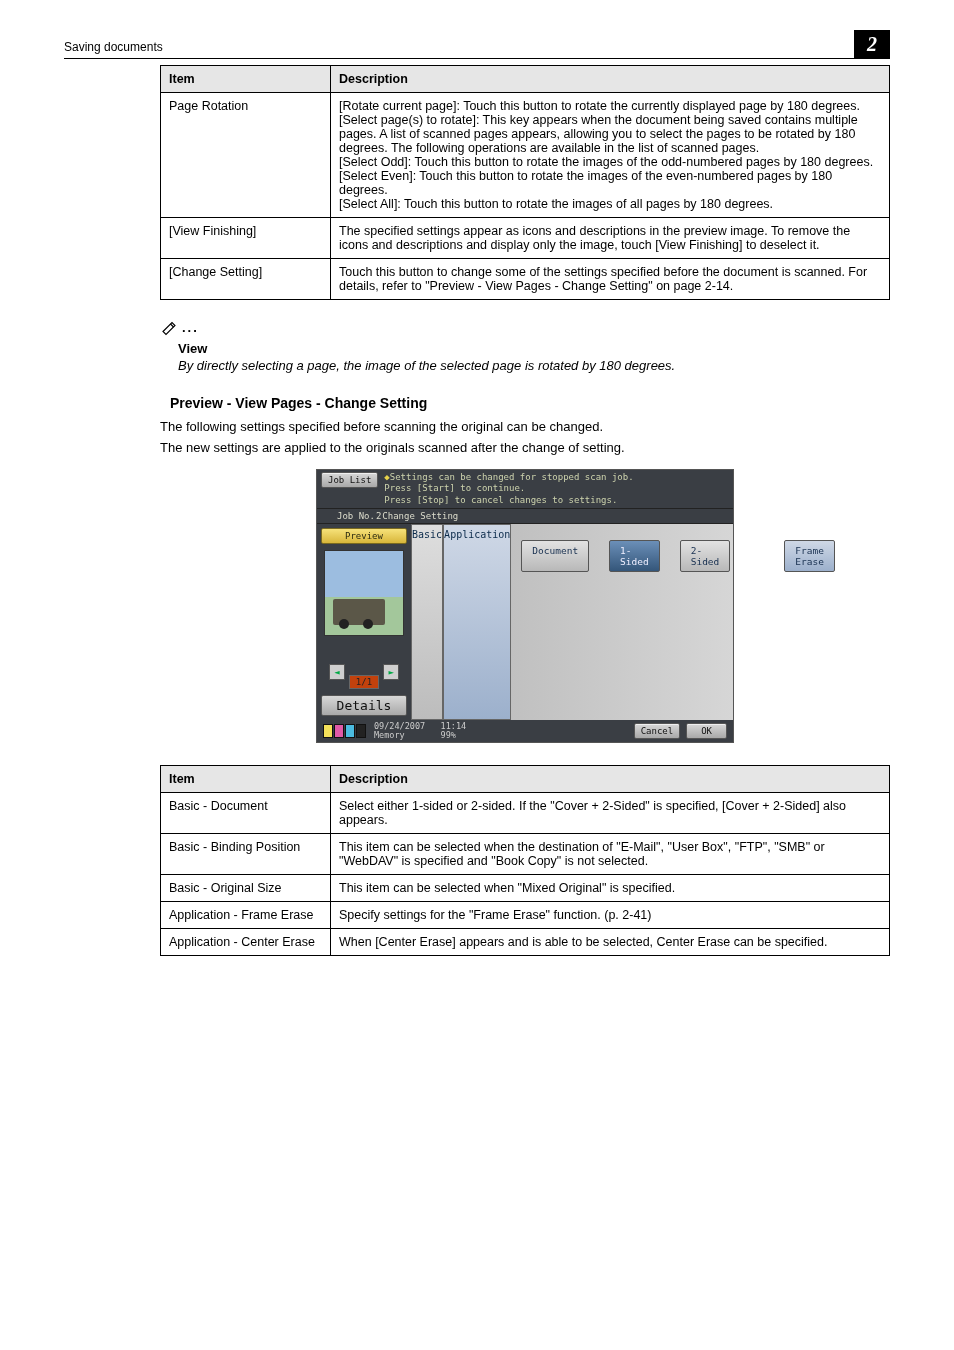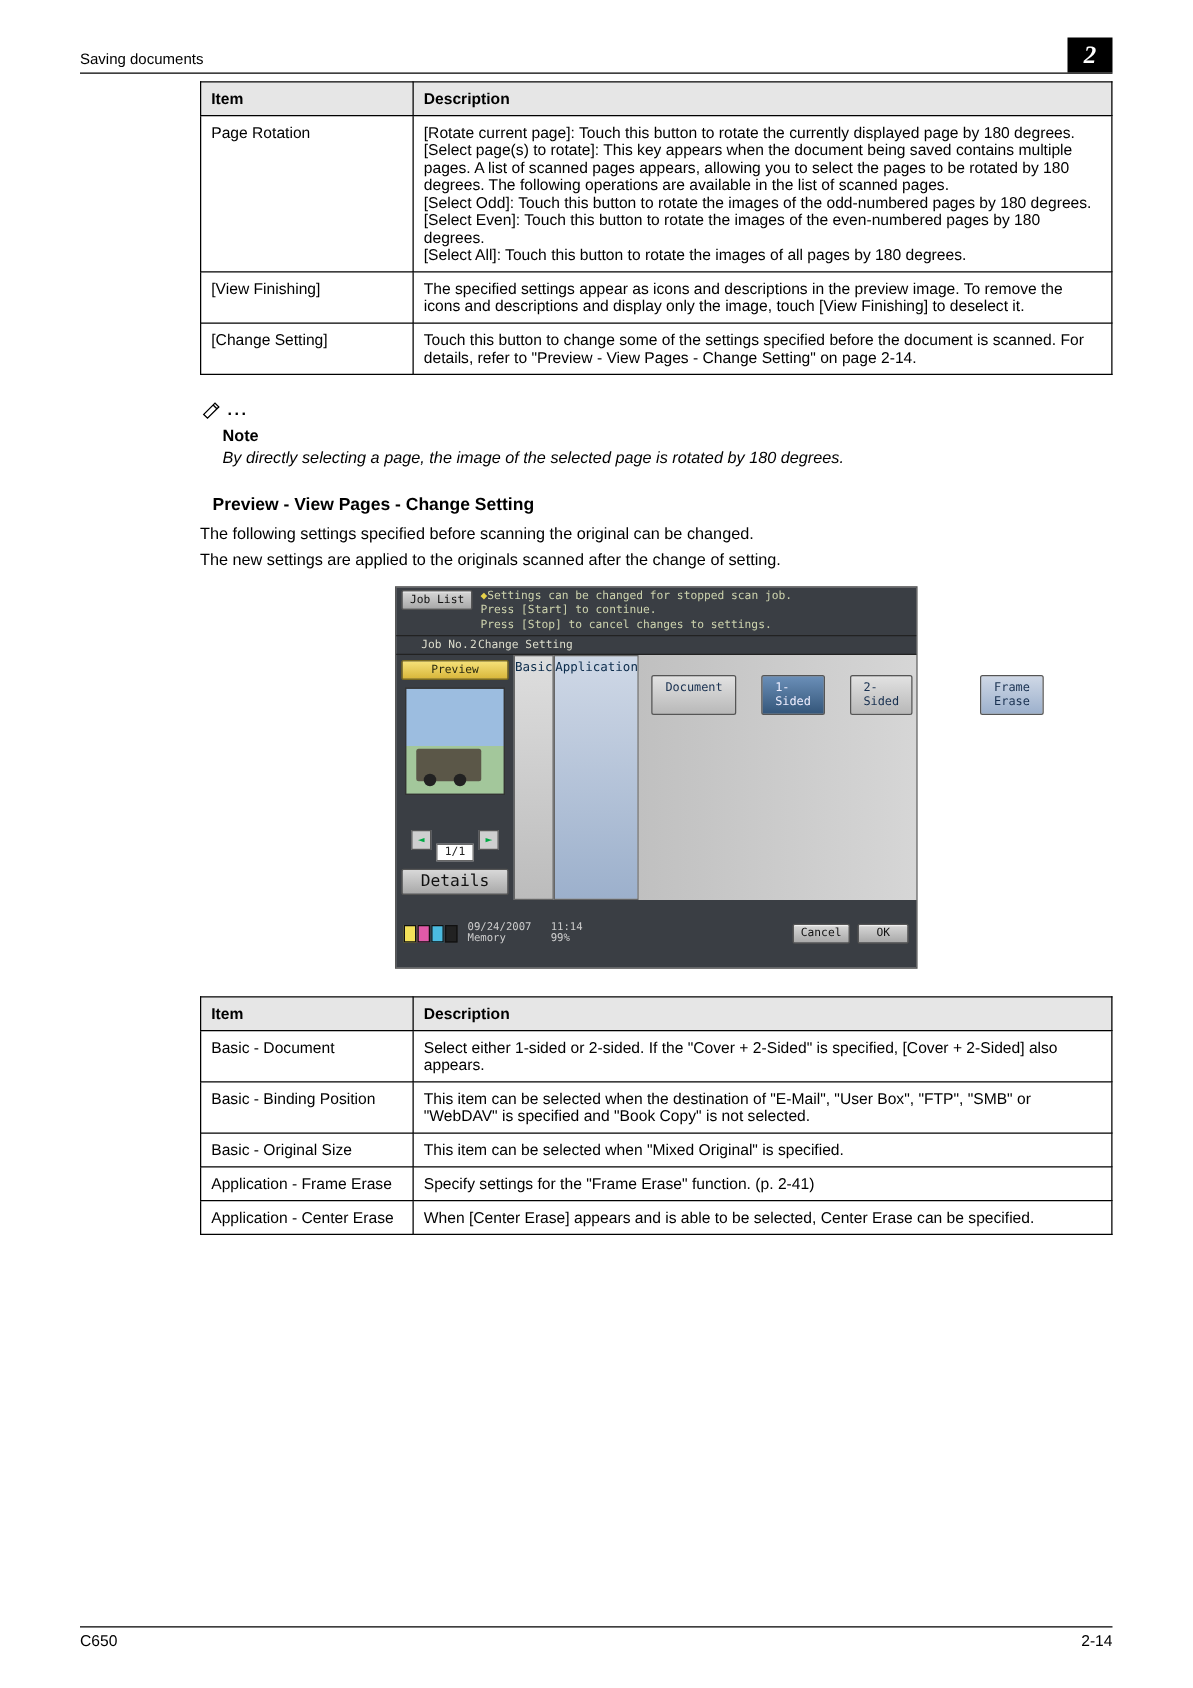--- a/index.html
+++ b/index.html
@@ -38,29 +38,29 @@
   .tabs .tab { flex:1; text-align:center; padding:4px 0; background:linear-gradient(#dedede,#bcbcbc); color:#0a2a4a; border:1px solid #666; font-size:10px; }
   .tabs .tab.app { background:linear-gradient(#cfd8e6,#9cb0cc); }
   .screen-body { display:flex; }
   .screen-left { width:86px; background:#3a3e44; padding:4px; display:flex; flex-direction:column; gap:6px; }
   .prevbtn { background:linear-gradient(#f6e27a,#d8b63a); color:#2a2a10; text-align:center; border:1px solid #7a6a20; border-radius:2px; padding:2px 0; font-size:9px; }
   .thumb { width:78px; height:84px; background:linear-gradient(#9cbde0 0 55%, #a3c79b 55% 100%); border:1px solid #333; position:relative; align-self:center; }
   .thumb .truck { position:absolute; left:8px; bottom:10px; width:52px; height:26px; background:#5b5748; border-radius:2px; }
   .thumb .truck::before { content:""; position:absolute; left:6px; bottom:-4px; width:10px; height:10px; background:#222; border-radius:50%; box-shadow: 24px 0 0 #222; }
   .pager { display:flex; align-items:center; justify-content:center; gap:4px; color:#222; }
   .pager .arrow { width:14px; height:14px; background:#cfcfcf; border:1px solid #555; display:flex; align-items:center; justify-content:center; font-size:9px; color:#0a4; }
-  .pager .pg { background:#ffffff; padding:1px 6px; border:1px solid #666; color:#222;margin-top:20px; }
+  .pager .pg { background:#c2410c; padding:1px 6px; border:1px solid #666; color:#222;margin-top:20px; }
   .detailsbtn { background:linear-gradient(#d8d8d8,#a8a8a8); color:#111; border:1px solid #555; padding:2px 0; text-align:center; border-radius:2px; font-size:13px; }
   .screen-main { flex:1; background:linear-gradient(90deg,#c0c0c0,#d6d6d6); position:relative; min-height:196px; }
   .screen-main-buttons { position:absolute; top:16px; left:0; right:0; display:flex; padding:0 10px; gap:54px; }
   .lgroup { display:flex; gap:20px; }
   .mbtn { background:linear-gradient(#e2e2e2,#b8b8b8); color:#183050; border:1px solid #555; padding:4px 10px; border-radius:2px; font-size:9.5px; }
   .mbtn.sel { background:linear-gradient(#6b8fb8,#34567a); color:#eef; }
   .mbtn.app { background:linear-gradient(#cfd8e6,#9cb0cc); color:#183050; }
-  .screen-bottom { display:flex; align-items:center; background:#3a3e44; padding:18px 6px; gap:8px; }
+  .screen-bottom { display:flex; align-items:center; background:#3a3e44; padding:2px 6px; gap:8px; }
   .ymck { display:flex; gap:1px; }
   .ymck span { width:8px; height:12px; display:inline-block; border:1px solid #111; }
   .ymck .y{background:#f4e15a;} .ymck .m{background:#e05aa8;} .ymck .c{background:#4bbbe0;} .ymck .k{background:#222;}
   .dt { color:#ccc; font-size:8.5px; line-height:1.1; }
   .bot-right { margin-left:auto; display:flex; gap:6px; }
   .footer { position:absolute; left:64px; right:64px; bottom:30px; border-top:1px solid #000; padding-top:4px; display:flex; justify-content:space-between; font-size:12.5px; }
 </style>
 </head>
 <body>
 
@@ -106,21 +106,21 @@
       </tbody>
     </table>
 
     <div class="note-block">
       <span class="note-icon">
         <svg width="18" height="18" viewBox="0 0 24 24" fill="none" stroke="#000" stroke-width="1.5">
           <path d="M4 18 L16 6 L20 10 L8 22 Z"></path>
           <path d="M14 8 L18 12"></path>
         </svg>
       </span><span class="note-dots">...</span>
-      <div class="note-label">Note</div>
+      <div class="note-label">View</div>
       <div class="note-text">By directly selecting a page, the image of the selected page is rotated by 180 degrees.</div>
     </div>
 
     <h3 class="sec">Preview - View Pages - Change Setting</h3>
     <p class="body">The following settings specified before scanning the original can be changed.</p>
     <p class="body">The new settings are applied to the originals scanned after the change of setting.</p>
 
     <div class="screenshot-wrap">
       <div class="screen">
         <div class="screen-top">
@@ -216,18 +216,14 @@
         </tr>
         <tr>
           <td>Application - Center Erase</td>
           <td>When [Center Erase] appears and is able to be selected, Center Erase can be specified.</td>
         </tr>
       </tbody>
     </table>
 
   </div>
 
-  <div class="footer">
-    <span>C650</span>
-    <span>2-14</span>
-  </div>
 
 </div>
 
 </body></html>

